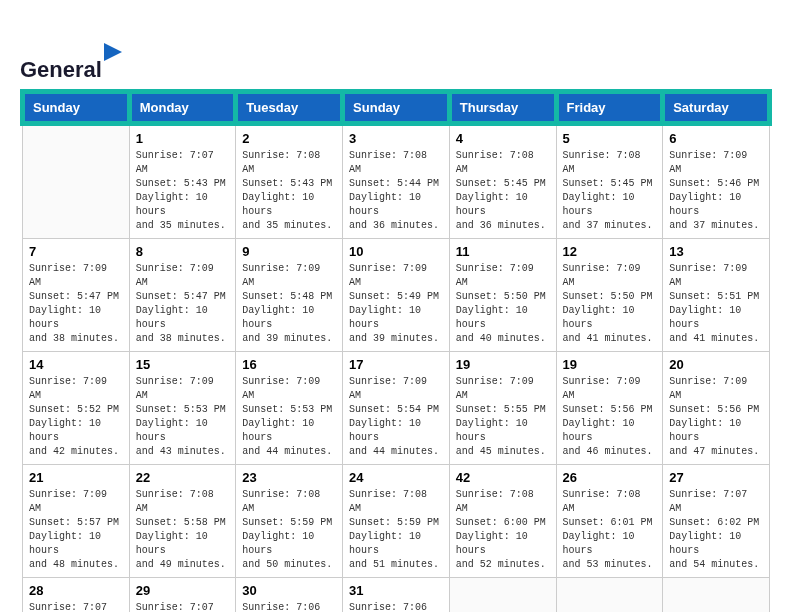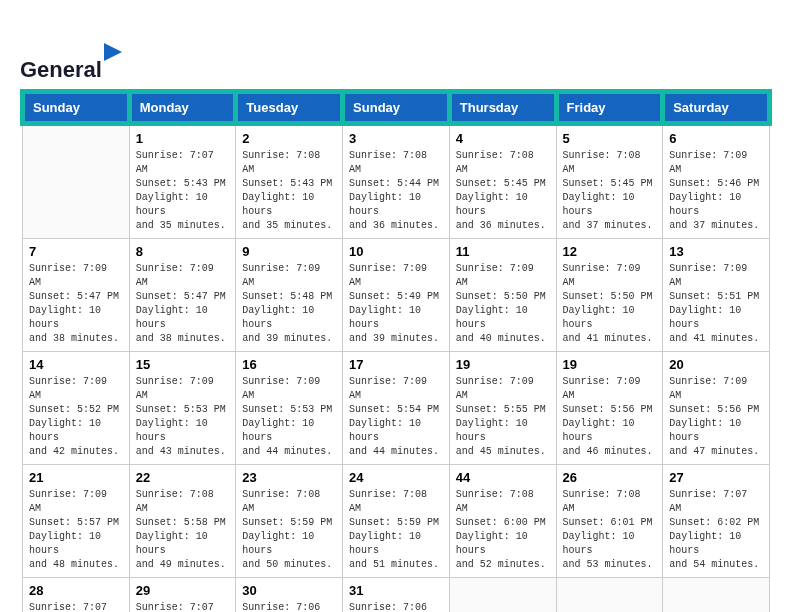--- a/index.html
+++ b/index.html
@@ -250,21 +250,21 @@
 and 50 minutes.</div>
         </td>
         <td>
           <div class="day-number">24</div>
           <div class="day-info" style="white-space: pre-line;">Sunrise: 7:08 AM
 Sunset: 5:59 PM
 Daylight: 10 hours
 and 51 minutes.</div>
         </td>
         <td>
-          <div class="day-number">44</div>
+          <div class="day-number">42</div>
           <div class="day-info" style="white-space: pre-line;">Sunrise: 7:08 AM
 Sunset: 6:00 PM
 Daylight: 10 hours
 and 52 minutes.</div>
         </td>
         <td>
           <div class="day-number">26</div>
           <div class="day-info" style="white-space: pre-line;">Sunrise: 7:08 AM
 Sunset: 6:01 PM
 Daylight: 10 hours

